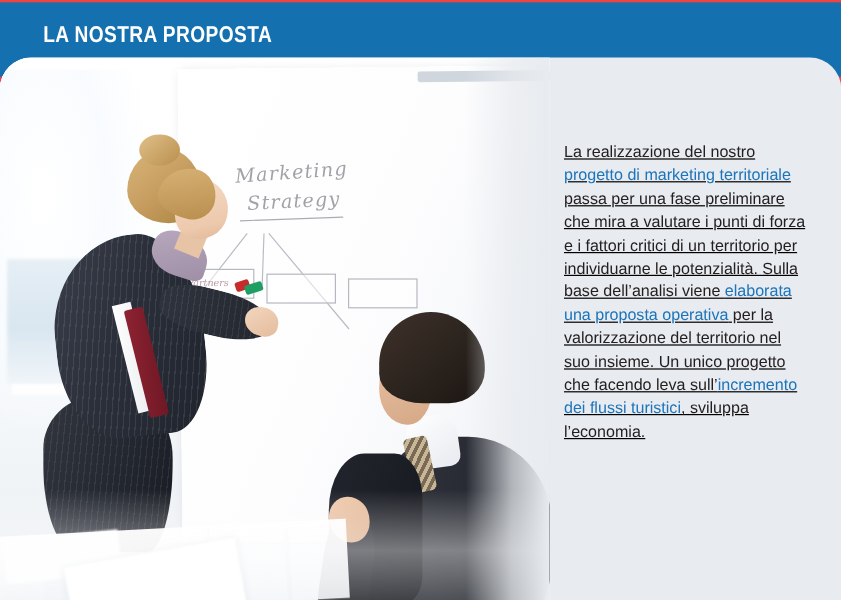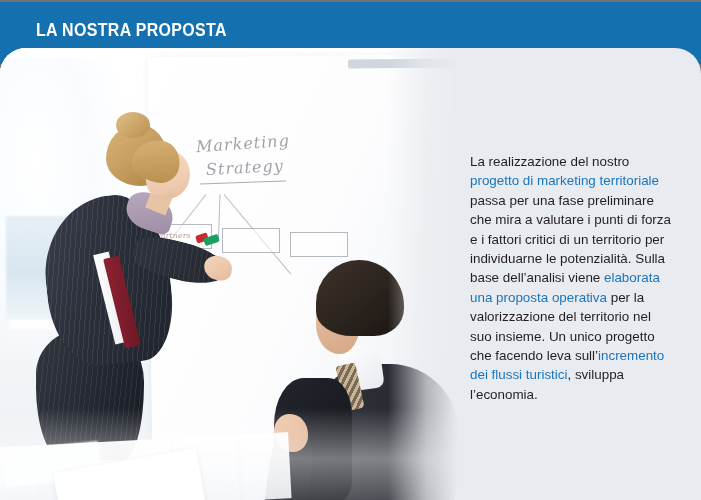--- a/index.html
+++ b/index.html
@@ -5,21 +5,21 @@
   * { box-sizing: border-box; margin: 0; padding: 0; }
   html, body {
     width: 701px; height: 500px;
     background: #ffffff;
     font-family: "Liberation Sans", sans-serif;
     overflow: hidden;
   }
   .page {
     position: relative;
     width: 701px; height: 500px;
-    background: #737373;
+    background: #ef4444;
     overflow: hidden;
   }
 
   
   .header-band {
     position: absolute;
     left: 0; top: 2px;
     width: 701px; height: 62px;
     background: #1470AF;
     z-index: 1;
@@ -319,22 +319,23 @@
   
   .photo-fade {
     position: absolute; right: 0; top: 0; width: 70px; height: 452px;
     background: linear-gradient(90deg, rgba(232,235,239,0) 0%, rgba(232,235,239,.72) 55%, rgba(232,235,239,1) 100%);
     pointer-events: none;
   }
 
   
   .text-col {
     position: absolute;
-    left: 470px; top: 104px;
+    left: 470px; top: 69px;
     width: 206px;
+    text-decoration: underline;
   }
   .body-copy {
     font-family: "Liberation Sans", sans-serif;
     font-size: 13.4px;
     line-height: 19.4px;
     color: #231f20;
     text-align: left;
   }
   .hl { color: #1C75BC; }
 </style>

